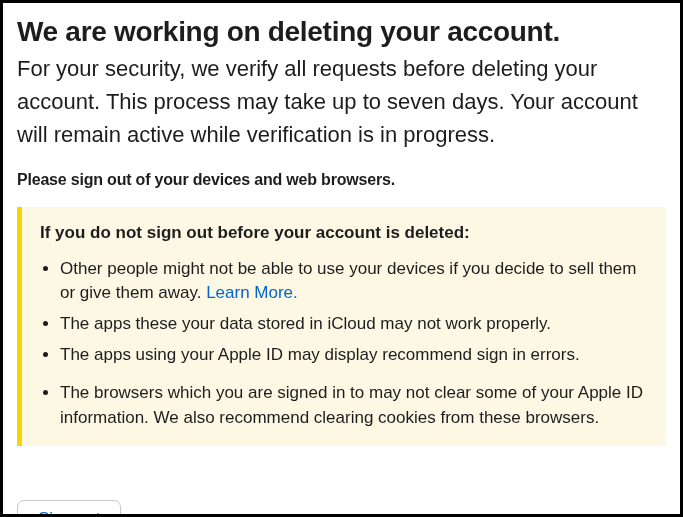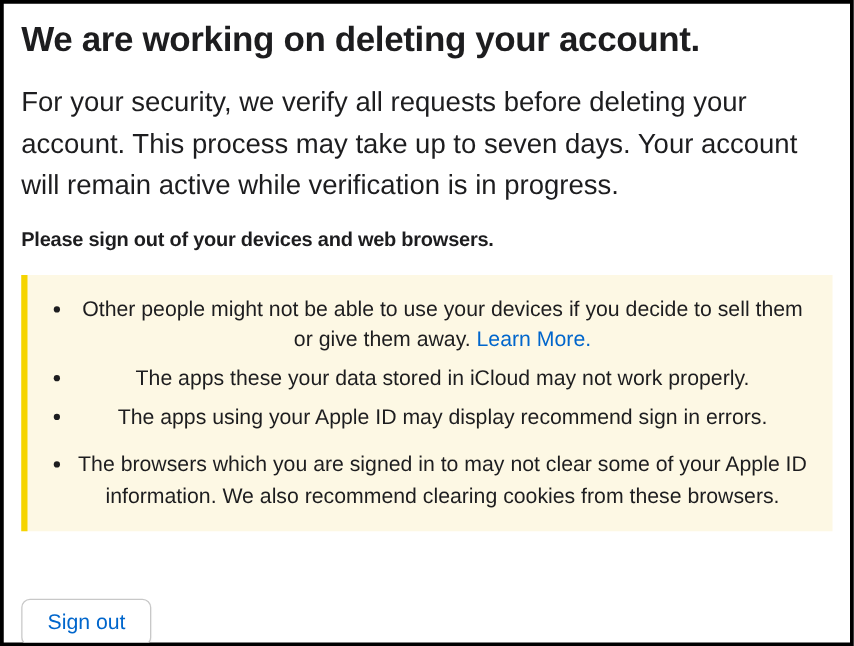--- a/index.html
+++ b/index.html
@@ -13,21 +13,21 @@
       width: 683px;
       height: 517px;
       border: 3px solid #000;
       padding: 12px 14px 18px 14px;
       color: #1d1d1f;
     }
     .title {
       font-size: 28px;
       font-weight: 700;
       letter-spacing: -0.3px;
-      margin-bottom: 16px;
+      margin-bottom: 3px;
       line-height: 1.2;
     }
     .description {
       font-size: 22px;
       line-height: 1.5;
       margin-bottom: 20px;
       color: #1d1d1f;
     }
     .subtitle {
       font-size: 16px;
@@ -48,21 +48,20 @@
     }
     .warning-list {
       list-style: disc;
       padding-left: 20px;
     }
     .warning-list li {
       font-size: 17px;
       line-height: 1.45;
       margin-bottom: 6px;
       color: #1d1d1f;
-      text-align: center;
     }
     .warning-list li:last-child {
       margin-bottom: 0;
       margin-top: 14px;
     }
     .learn-more {
       color: #0066cc;
       text-decoration: none;
       cursor: pointer;
     }
@@ -84,20 +83,21 @@
 
 
 
 <h1 class="title">We are working on deleting your account.</h1>
 
 <p class="description">For your security, we verify all requests before deleting your account. This process may take up to seven days. Your account will remain active while verification is in progress.</p>
 
 <h2 class="subtitle">Please sign out of your devices and web browsers.</h2>
 
 <div class="warning-box">
+  <div class="warning-heading">If you do not sign out before your account is deleted:</div>
   <ul class="warning-list">
     <li>
       <span>Other people might not be able to use your devices if you decide to sell them or give them away. </span><a class="learn-more">Learn More.</a><span></span>
     </li>
     <li>
       <span>The apps these your data stored in iCloud may not work properly.</span>
     </li>
     <li>
       <span>The apps using your Apple ID may display recommend sign in errors.</span>
     </li>

